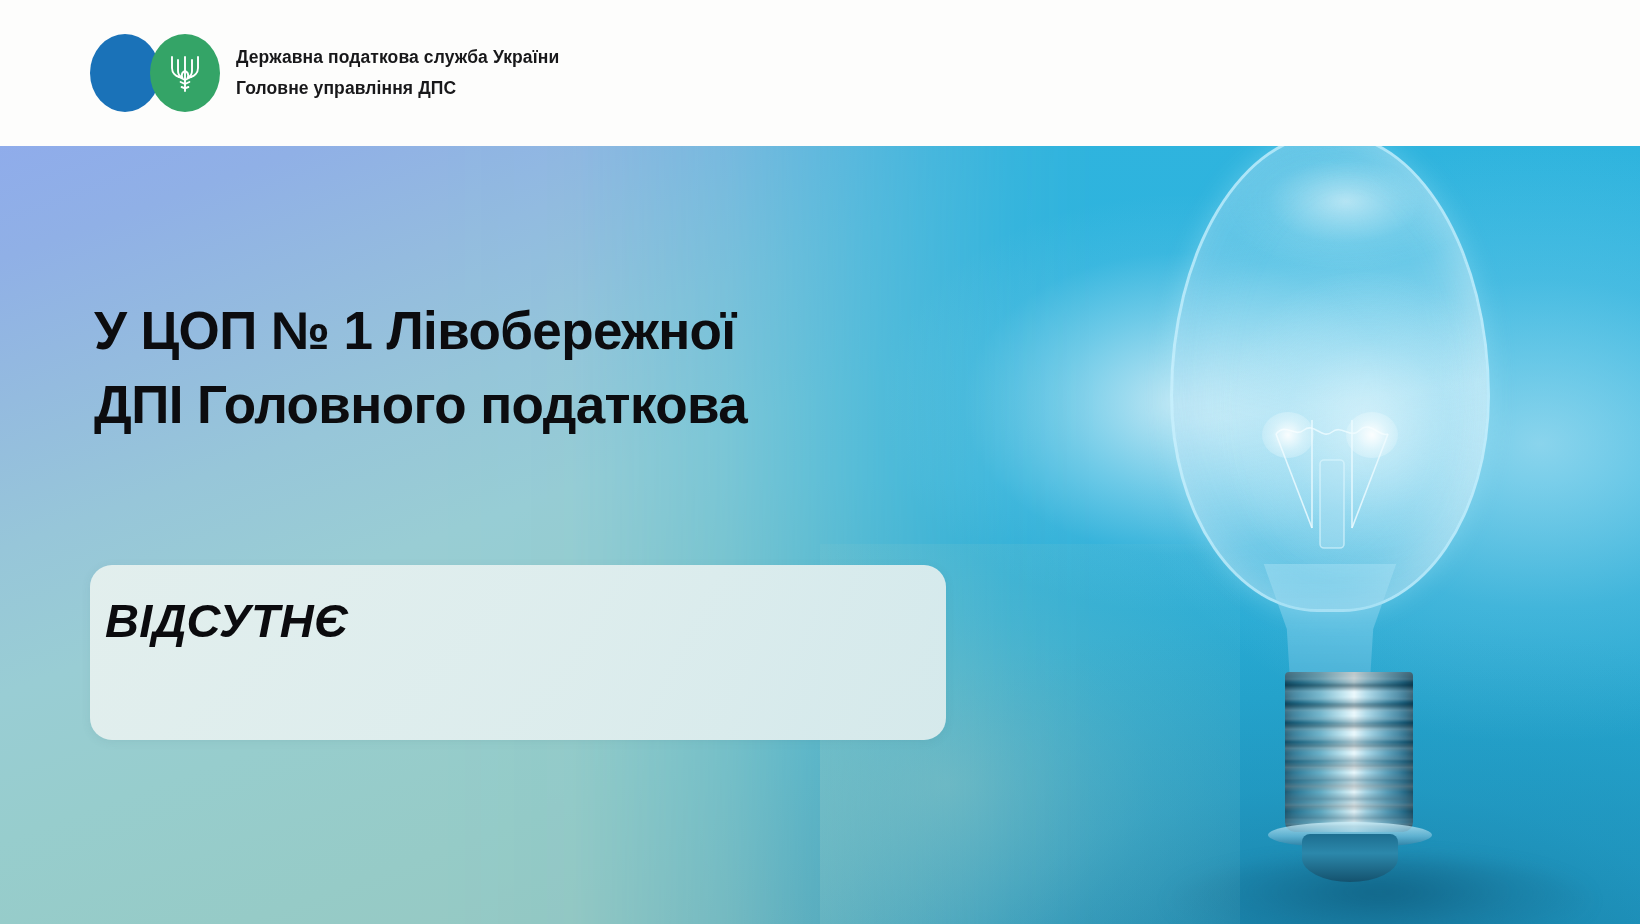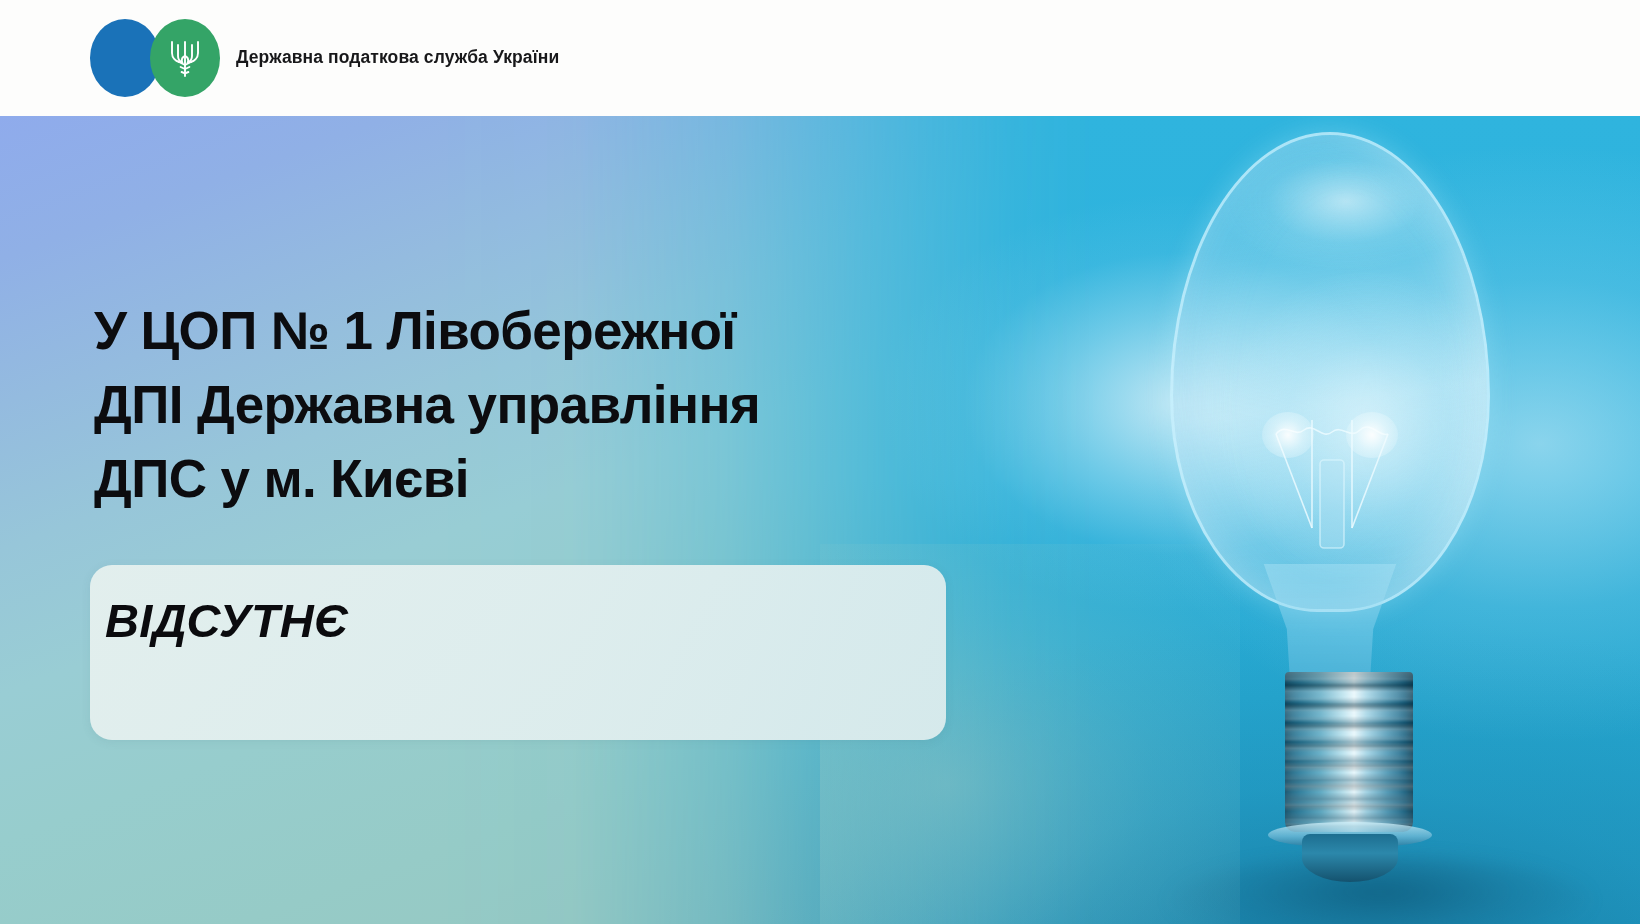--- a/index.html
+++ b/index.html
@@ -12,21 +12,21 @@
 
   #banner {
     position:relative;
     width:1640px; height:924px;
     overflow:hidden;
   }
 
   
   #header {
     position:absolute; left:0; top:0;
-    width:1640px; height:116px;
+    width:1640px; height:146px;
     background:#fdfdfc;
     display:flex; align-items:center;
     z-index:40;
   }
   #logo-mark {
     position:relative;
     width:130px; height:78px;
     margin-left:90px;
     flex:0 0 auto;
   }
@@ -283,20 +283,21 @@
           <path d="M12.6 31 L17 33 L21.4 31"></path>
           <path d="M13.6 36 L17 37.4 L20.4 36"></path>
           <path d="M17 20 C14.4 21 13.4 23.4 14 26"></path>
           <path d="M17 20 C19.6 21 20.6 23.4 20 26"></path>
         </svg>
       </div>
     </div>
 
     <div id="header-text">
       <div class="hdr-line" id="hdr-line-1">Державна податкова служба України</div>
+      <div class="hdr-line">Головне управління ДПС</div>
     </div>
 
   </div>
 
   <div id="artwork">
 
     <div id="photo-field"></div>
 
     <div id="lightbulb">
       <div id="bulb-shadow"></div>
@@ -324,22 +325,21 @@
 
     <div id="gradient-panel"></div>
     <div id="teal-glow"></div>
 
   </div>
 
   <div id="content">
 
     <div id="headline">
       <span class="headline-line">У ЦОП № 1 Лівобережної</span>
-      <span class="headline-line">ДПІ Державна управління</span>
-      <span class="headline-line">ДПС у м. Києві</span>
+      <span class="headline-line">ДПІ Головного податкова</span>
     </div>
 
     <div id="alert-box">
       <div id="alert-text">
         <span class="alert-line">ВІДСУТНЄ</span>
       </div>
     </div>
 
   </div>
 

